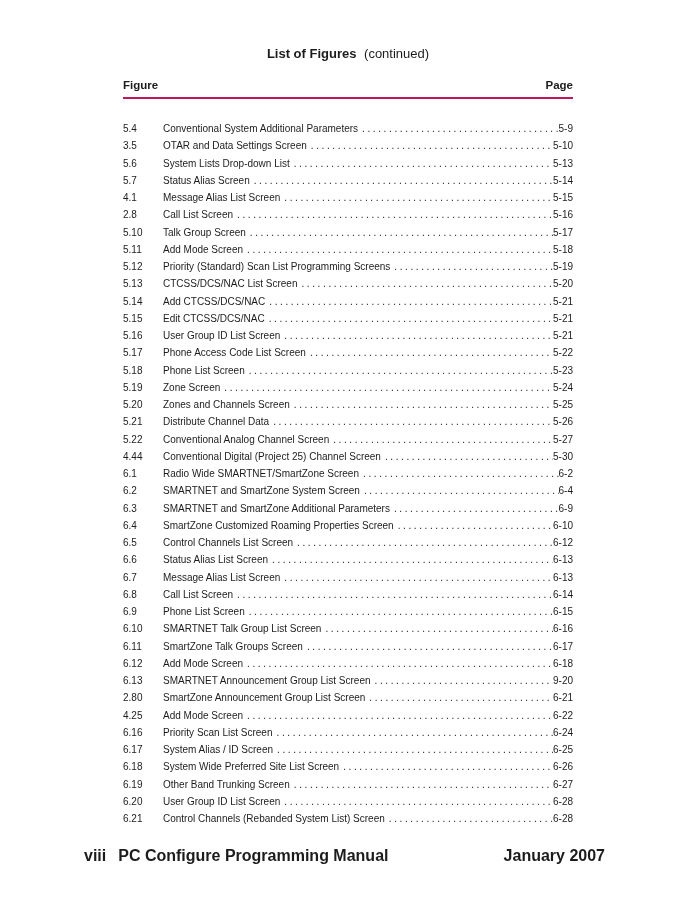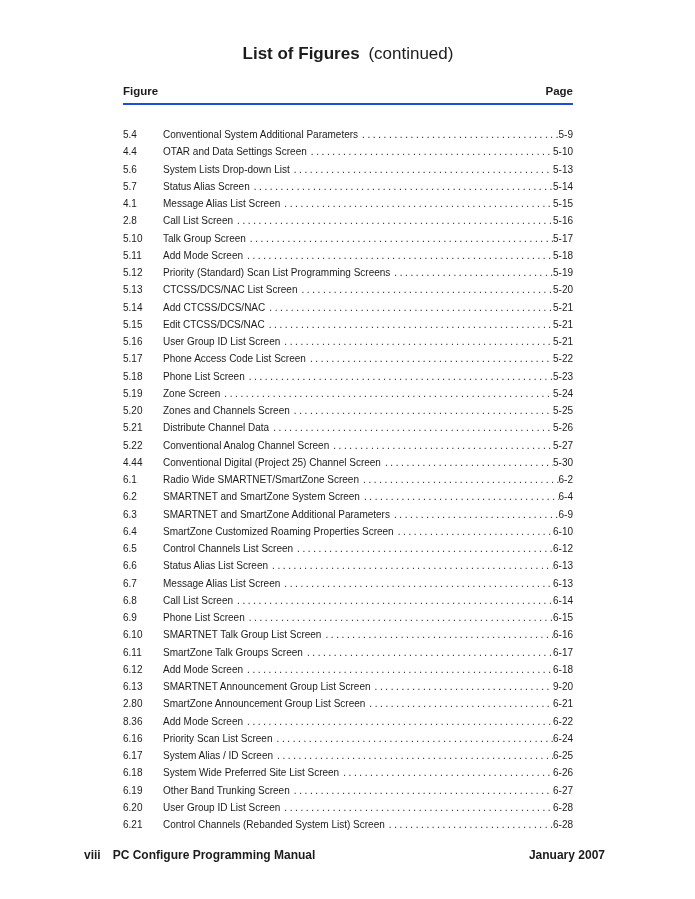--- a/index.html
+++ b/index.html
@@ -17,33 +17,33 @@
     -webkit-font-smoothing: antialiased;
   }
   .content {
     position: absolute;
     left: 123px;
     top: 47px;
     width: 450px;
   }
   .doc-title {
     text-align: center;
-    font-size: 17px;
+    font-size: 13px;
     line-height: 14px;
     white-space: nowrap;
   }
   .doc-title .bold { font-weight: bold; }
   .doc-title .rest { font-weight: normal; margin-left: 4px; }
 
   .col-header {
     display: flex;
     justify-content: space-between;
-    margin-top: 24px;
+    margin-top: 18px;
     padding-bottom: 6px;
-    border-bottom: 2px solid #1d4ed8;
+    border-bottom: 2px solid #be185d;
     font-size: 11.5px;
     font-weight: bold;
     line-height: 12px;
   }
 
   .entries {
     margin-top: 21px;
   }
   .row {
     display: flex;
@@ -73,21 +73,21 @@
     flex: 0 0 auto;
   }
 
   .footer {
     position: absolute;
     left: 84px;
     right: 90px;
     top: 849px;
     display: flex;
     justify-content: space-between;
-    font-size: 12px;
+    font-size: 16px;
     font-weight: bold;
     line-height: 13px;
   }
   .footer-left {
     display: flex;
   }
   .footer-left .roman { margin-right: 12px; }
 </style>
 </head>
 <body>
@@ -105,21 +105,21 @@
   </div>
 
   <div class="entries" id="entries">
       <div class="row">
       <span class="num">5.4</span>
       <span class="fig-title">Conventional System Additional Parameters</span>
       <span class="dots"></span>
       <span class="pg">5-9</span>
     </div>
       <div class="row">
-      <span class="num">4.4</span>
+      <span class="num">3.5</span>
       <span class="fig-title">OTAR and Data Settings Screen</span>
       <span class="dots"></span>
       <span class="pg">5-10</span>
     </div>
       <div class="row">
       <span class="num">5.6</span>
       <span class="fig-title">System Lists Drop-down List</span>
       <span class="dots"></span>
       <span class="pg">5-13</span>
     </div>
@@ -303,21 +303,21 @@
       <span class="dots"></span>
       <span class="pg">9-20</span>
     </div>
       <div class="row">
       <span class="num">2.80</span>
       <span class="fig-title">SmartZone Announcement Group List Screen</span>
       <span class="dots"></span>
       <span class="pg">6-21</span>
     </div>
       <div class="row">
-      <span class="num">8.36</span>
+      <span class="num">4.25</span>
       <span class="fig-title">Add Mode Screen</span>
       <span class="dots"></span>
       <span class="pg">6-22</span>
     </div>
       <div class="row">
       <span class="num">6.16</span>
       <span class="fig-title">Priority Scan List Screen</span>
       <span class="dots"></span>
       <span class="pg">6-24</span>
     </div>

